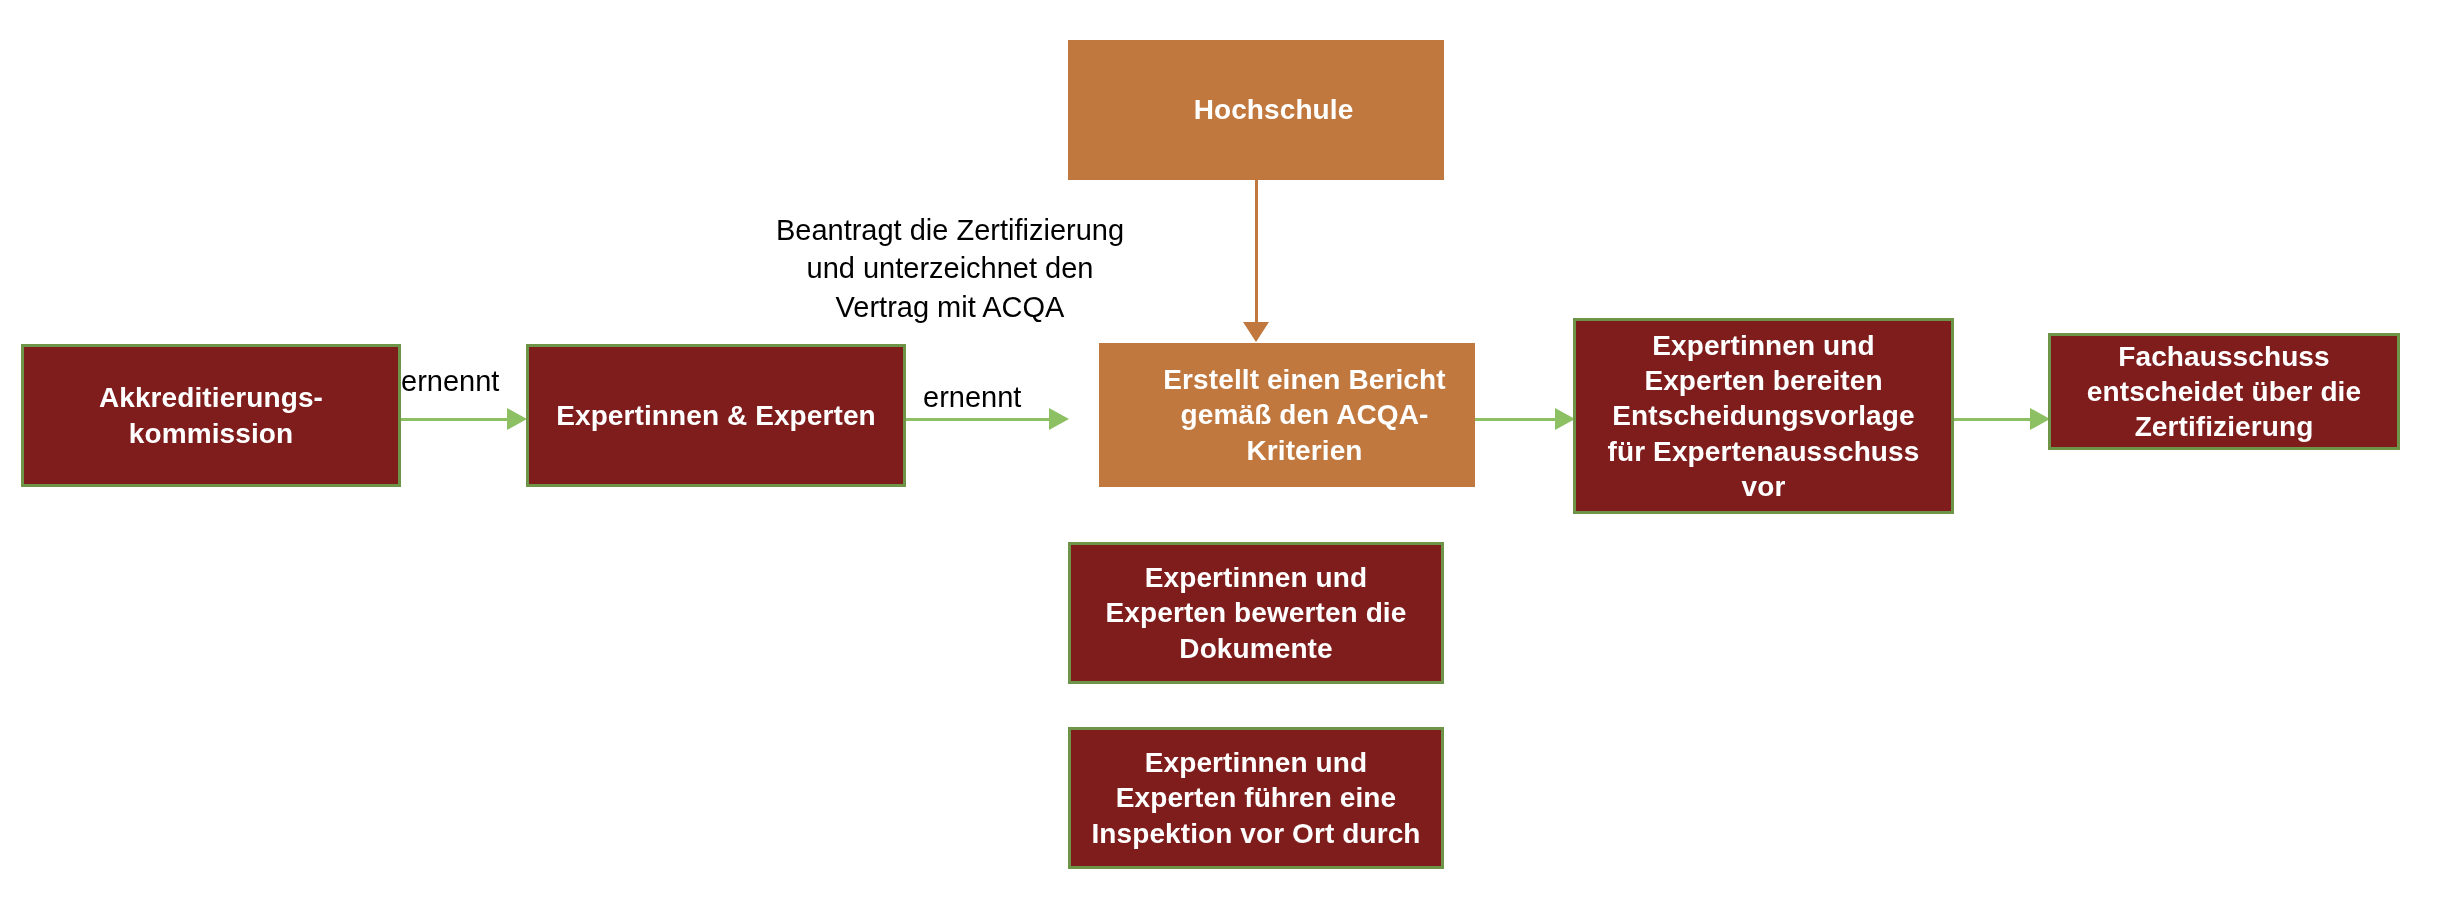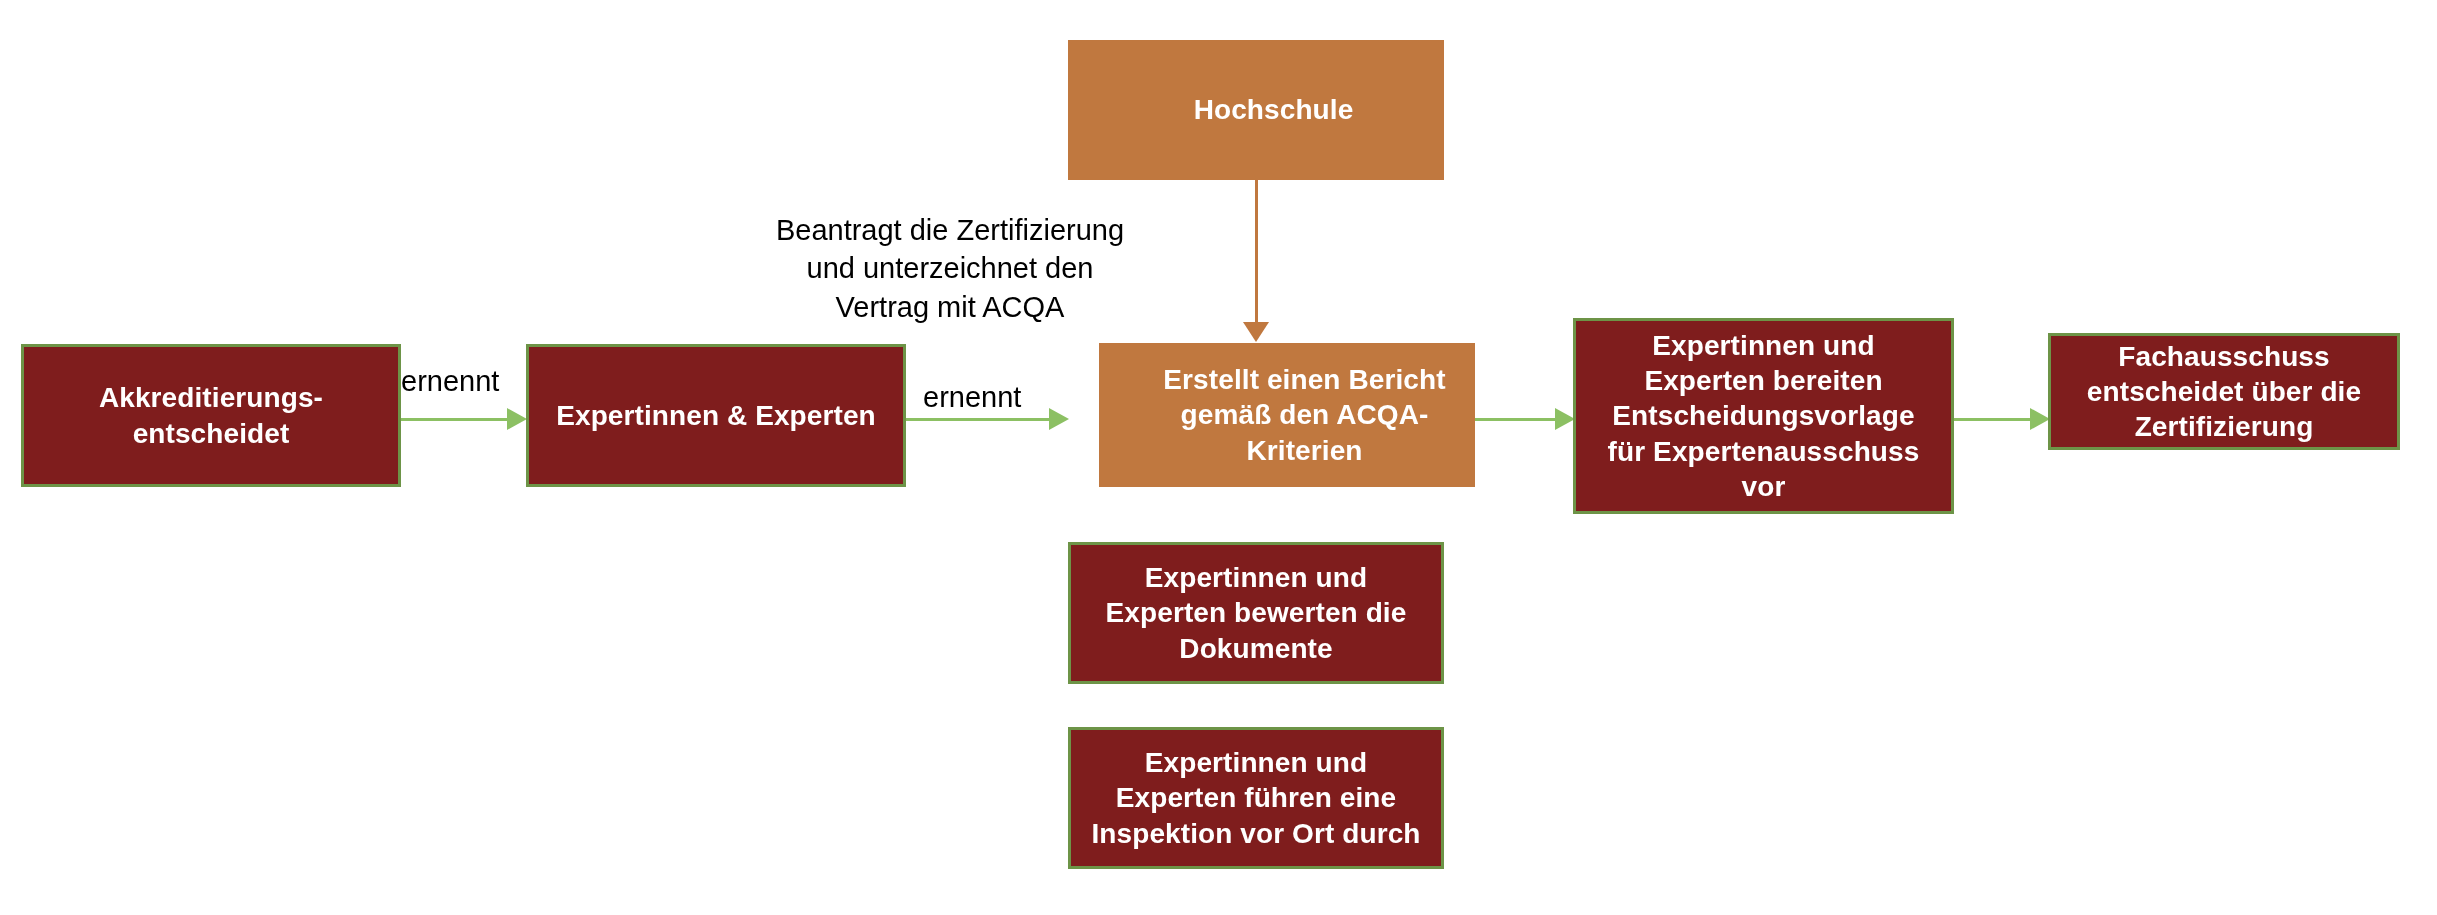--- a/index.html
+++ b/index.html
@@ -108,21 +108,21 @@
   <div class="edge-label" style="left:401px; top:365px; font-size:29px;">ernennt</div>
 
   <div class="edge-label" style="left:923px; top:381px; font-size:29px;">ernennt</div>
 
   <div class="note" style="left:760px; top:211px; width:380px; font-size:29px;">Beantragt die Zertifizierung
 und unterzeichnet den
 Vertrag mit ACQA</div>
 
   <div class="node green" style="left:21px; top:344px; width:380px; height:143px; font-size:28px;">
     <span class="node-label">Akkreditierungs-
-entscheidet</span>
+kommission</span>
   </div>
 
   <div class="node green" style="left:526px; top:344px; width:380px; height:143px; font-size:28px;">
     <span class="node-label">Expertinnen &amp; Experten</span>
   </div>
 
   <div class="node orange" style="left:1068px; top:40px; width:376px; height:140px; font-size:28px;">
     <span class="node-label">Hochschule</span>
   </div>
 

